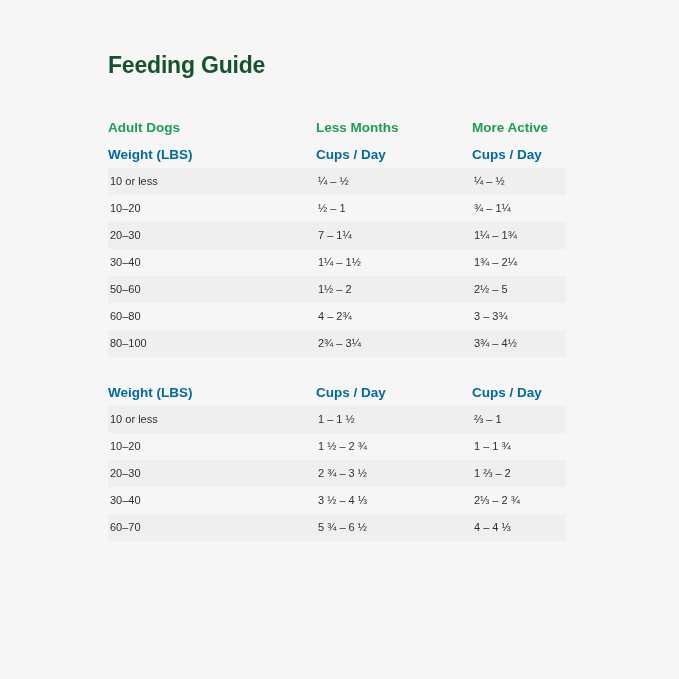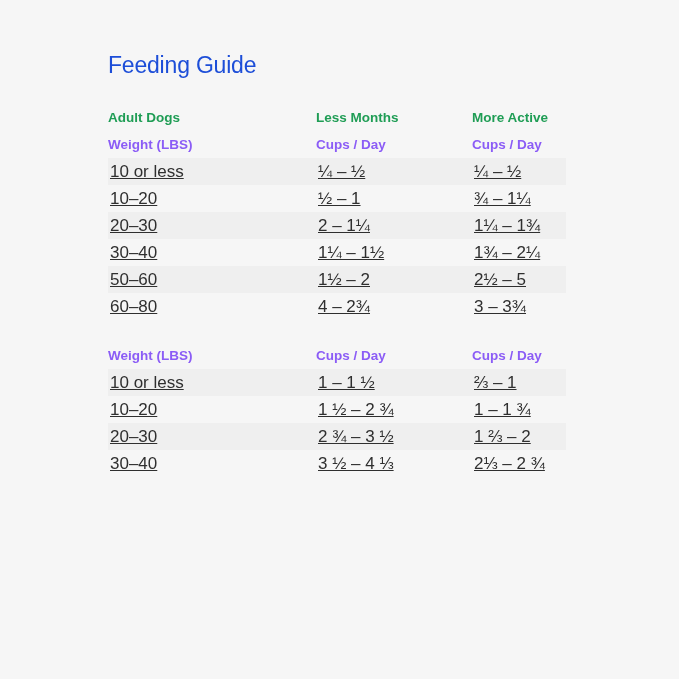--- a/index.html
+++ b/index.html
@@ -21,24 +21,24 @@
     box-sizing: border-box;
   }
   .content {
     position: absolute;
     left: 108px;
     top: 52px;
     width: 458px;
   }
   .title {
     font-size: 23px;
-    font-weight: normal;
+    font-weight: bold;
     letter-spacing: -0.2px;
-    color: #1d4ed8;
-    margin: 0 0 26px 0;
+    color: #14532d;
+    margin: 0 0 36px 0;
   }
   table.guide {
     width: 100%;
     border-collapse: collapse;
     table-layout: fixed;
   }
   table.guide col.c1 { width: 208px; }
   table.guide col.c2 { width: 156px; }
   table.guide col.c3 { width: 94px; }
 
@@ -49,38 +49,37 @@
   }
   .grouphead th {
     color: #1f9d55;
     font-size: 13.5px;
     font-weight: bold;
     height: 26px;
     line-height: 26px;
     padding-left: 2px;
   }
   .subhead th {
-    color: #8b5cf6;
+    color: #0369a1;
     font-size: 13.5px;
     font-weight: bold;
     height: 27px;
     line-height: 27px;
     padding-left: 2px;
   }
   tbody.rows tr {
     height: 27px;
   }
   tbody.rows tr td {
-    font-size: 17px;
+    font-size: 11px;
     color: #2f2f2f;
     height: 27px;
     line-height: 27px;
     padding-left: 2px;
     white-space: nowrap;
-    text-decoration: underline;
   }
   tbody.rows tr.alt td {
     background: #efefef;
   }
   .section-gap {
     height: 22px;
   }
 </style>
 </head>
 <body>
@@ -114,37 +113,42 @@
           <td>¼ – ½</td>
           <td>¼ – ½</td>
         </tr>
         <tr>
           <td>10–20</td>
           <td>½ – 1</td>
           <td>¾ – 1¼</td>
         </tr>
         <tr class="alt">
           <td>20–30</td>
-          <td>2 – 1¼</td>
+          <td>7 – 1¼</td>
           <td>1¼ – 1¾</td>
         </tr>
         <tr>
           <td>30–40</td>
           <td>1¼ – 1½</td>
           <td>1¾ – 2¼</td>
         </tr>
         <tr class="alt">
           <td>50–60</td>
           <td>1½ – 2</td>
           <td>2½ – 5</td>
         </tr>
         <tr>
           <td>60–80</td>
           <td>4 – 2¾</td>
           <td>3 – 3¾</td>
+        </tr>
+        <tr class="alt">
+          <td>80–100</td>
+          <td>2¾ – 3¼</td>
+          <td>3¾ – 4½</td>
         </tr>
       </tbody>
     </table>
 
     <div class="section-gap"></div>
 
     <table class="guide">
       <colgroup>
           <col class="c1">
           <col class="c2">
@@ -171,17 +175,22 @@
         <tr class="alt">
           <td>20–30</td>
           <td>2 ¾ – 3 ½</td>
           <td>1 ⅔ – 2</td>
         </tr>
         <tr>
           <td>30–40</td>
           <td>3 ½ – 4 ⅓</td>
           <td>2⅓ – 2 ¾</td>
         </tr>
+        <tr class="alt">
+          <td>60–70</td>
+          <td>5 ¾ – 6 ½</td>
+          <td>4 – 4 ⅓</td>
+        </tr>
       </tbody>
     </table>
 
   </div>
 </div>
 
 </body></html>

